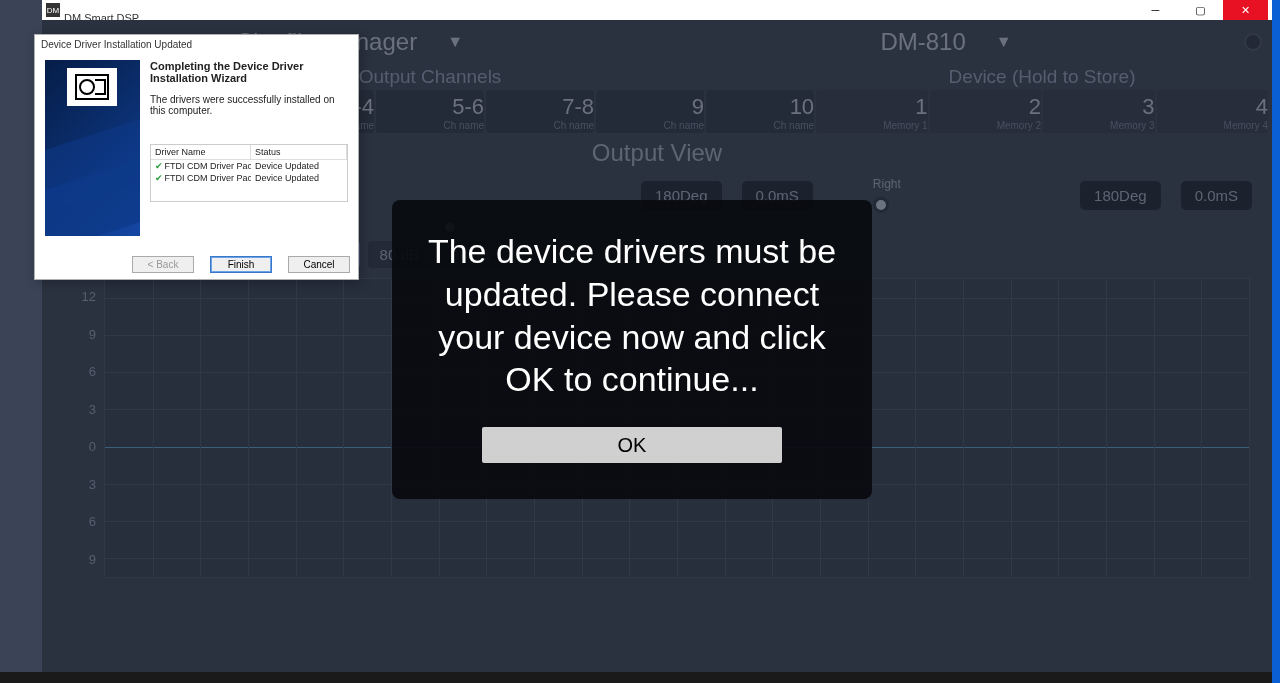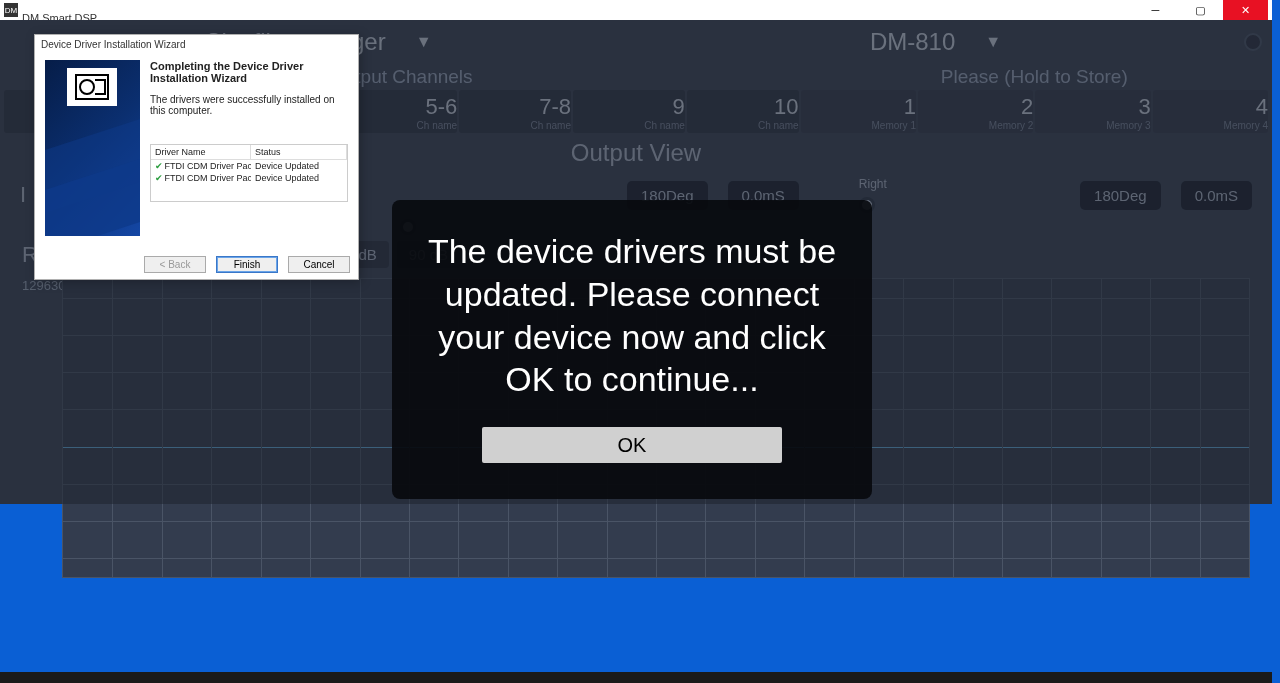--- a/index.html
+++ b/index.html
@@ -1,19 +1,19 @@
 <!DOCTYPE html>
 <html><head>
 <meta charset="utf-8">
 <style>
 * { margin: 0; padding: 0; box-sizing: border-box; font-family: Arial, sans-serif; }
 body { width: 1280px; height: 683px; background: #0a5fd4; overflow: hidden; position: relative; }
 
 
-.app-window { position: absolute; top: 0; left: 0; width: 1272px; height: 504px; background: #3a4456; }
+.app-window { position: absolute; top: 0; left: 0; width: 1272px; height: 672px; background: #3a4456; padding-left: 42px; }
 .titlebar { height: 20px; background: #fff; display: flex; align-items: center; padding: 0 4px; font-size: 11px; }
 .titlebar-icon { width: 14px; height: 14px; background: #333; margin-right: 4px; display: inline-flex; align-items: center; justify-content: center; color: #fff; font-size: 8px; }
 .titlebar-text { flex: 1; color: #333; margin-top: 16px; }
 .window-controls { display: flex; }
 .wc-btn { width: 45px; height: 20px; display: flex; align-items: center; justify-content: center; font-size: 11px; }
 .wc-close { background: #e81123; color: #fff; }
 
 .app-body { position: relative; height: calc(100% - 20px); background: #3a4456; color: #aab4c6; }
 .dim-overlay { position: absolute; inset: 0; background: rgba(30,35,46,0.55); z-index: 5; pointer-events: none; }
 
@@ -45,21 +45,21 @@
 .ctrl-label { font-size: 12px; color: #aab4c6; }
 .slider-dot { width: 16px; height: 16px; background: #c9d4e6; border: 3px solid #2a3344; border-radius: 50%; }
 
 
 .rta-section { padding: 6px 22px; }
 .rta-header { display: flex; align-items: center; gap: 10px; }
 .rta-title { font-size: 22px; width: 80px; }
 .db-btn { background: #2a3142; padding: 5px 12px; border-radius: 4px; font-size: 15px; }
 .db-btn.active { background: #6a79b8; color: #fff; }
 .rta-graph { margin-top: 10px; position: relative; height: 300px; display: flex; }
-.y-axis { width: 40px; display: flex; flex-direction: row; justify-content: space-around; text-align: right; padding-right: 8px; font-size: 13px; color: #9aa6b9; }
+.y-axis { width: 40px; display: flex; flex-direction: column; justify-content: space-around; text-align: right; padding-right: 8px; font-size: 13px; color: #9aa6b9; }
 .graph-grid { flex: 1; background: #333c4e; position: relative; border: 1px solid #4a5466; }
 .graph-grid .hline { position: absolute; left: 0; right: 0; height: 1px; background: #4a5466; }
 .graph-grid .hline.zero { background: #5fa8d8; }
 .graph-grid .vline { position: absolute; top: 0; bottom: 0; width: 1px; background: #4a5466; }
 
 
 .dark-modal { position: absolute; top: 200px; left: 392px; width: 480px; background: rgba(8,10,14,0.92); border-radius: 8px; padding: 30px 30px 36px; z-index: 10; text-align: center; }
 .dark-modal-text { color: #fff; font-size: 34px; line-height: 1.26; font-weight: 400; }
 .dark-modal-btn { margin-top: 26px; width: 300px; height: 36px; background: #d0d0d0; border: none; font-size: 20px; border-radius: 2px; }
 
@@ -78,21 +78,21 @@
 .wizard-table { margin-top: 28px; border: 1px solid #ccc; width: 100%; height: 58px; font-size: 9px; }
 .wizard-table-head { display: flex; border-bottom: 1px solid #ddd; }
 .wizard-table-head div { padding: 2px 4px; border-right: 1px solid #ddd; }
 .wizard-table-row { display: flex; }
 .wizard-table-row div { padding: 1px 4px; }
 .wth-name { width: 100px; }
 .wth-status { flex: 1; }
 .wtr-name { width: 100px; white-space: nowrap; overflow: hidden; }
 .wtr-status { flex: 1; }
 .check { color: #2a9d3e; margin-right: 2px; }
-.wizard-buttons { position: absolute; bottom: 6px; right: 8px; display: flex; gap: 10px; }
+.wizard-buttons { position: absolute; bottom: 6px; right: 8px; display: flex; gap: 16px; }
 .wizard-btn { font-size: 10px; padding: 2px 0; width: 62px; background: #efefef; border: 1px solid #aaa; }
 .wizard-btn.primary { border: 1px solid #3a77c8; box-shadow: inset 0 0 0 1px #6aa4e8; }
 .wizard-btn:disabled { color: #999; }
 
 .taskbar { position: absolute; bottom: 0; left: 0; right: 8px; height: 11px; background: #1a1a1a; z-index: 3; }
 </style>
 </head>
 <body>
 
 <div class="app-window">
@@ -149,21 +149,21 @@
               <div class="tab-main">9</div>
               <div class="tab-sub">Ch name</div>
             </div>
             <div class="tab-cell">
               <div class="tab-main">10</div>
               <div class="tab-sub">Ch name</div>
             </div>
           </div>
       </div>
       <div class="tabs-group memory" style="flex:1">
-        <div class="tabs-title">Please (Hold to Store)</div>
+        <div class="tabs-title">Device (Hold to Store)</div>
         <div class="tabs-row" id="mem-tabs">
             <div class="tab-cell">
               <div class="tab-main">1</div>
               <div class="tab-sub">Memory 1</div>
             </div>
             <div class="tab-cell">
               <div class="tab-main">2</div>
               <div class="tab-sub">Memory 2</div>
             </div>
             <div class="tab-cell">
@@ -268,21 +268,21 @@
     </div>
   </div>
 </div>
 
 <div class="dark-modal">
   <div class="dark-modal-text">The device drivers must be updated. Please connect your device now and click OK to continue...</div>
   <button class="dark-modal-btn">OK</button>
 </div>
 
 <div class="wizard">
-  <div class="wizard-title">Device Driver Installation Wizard</div>
+  <div class="wizard-title">Device Driver Installation Updated</div>
   <div class="wizard-body">
     <div class="wizard-side">
       <div class="wizard-side-icon">
         <svg width="34" height="26" viewBox="0 0 34 26">
             <rect x="1" y="1" width="32" height="24" fill="none" stroke="#000" stroke-width="2"></rect>
             <circle cx="12" cy="13" r="7" fill="none" stroke="#000" stroke-width="2"></circle>
             <path d="M20 6 L30 6 L30 20 L20 20" fill="none" stroke="#000" stroke-width="2"></path>
           </svg>
       </div>
       <div class="wizard-side-stripes"></div>

